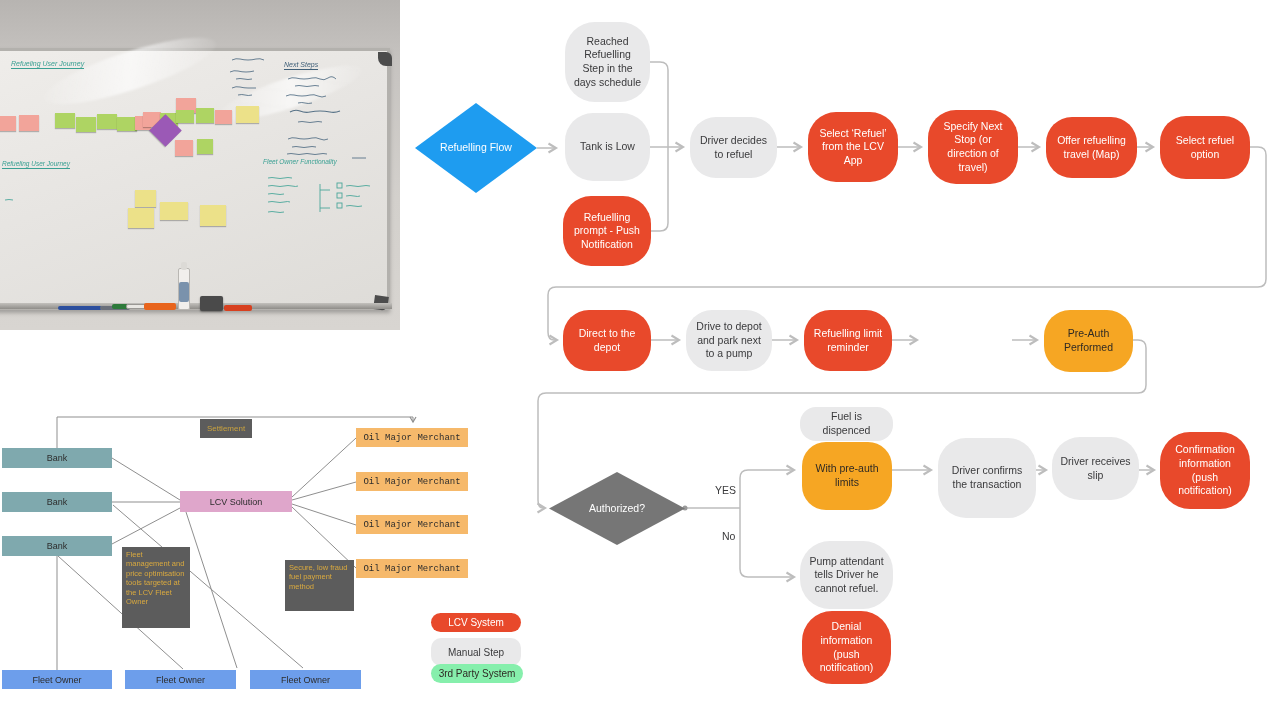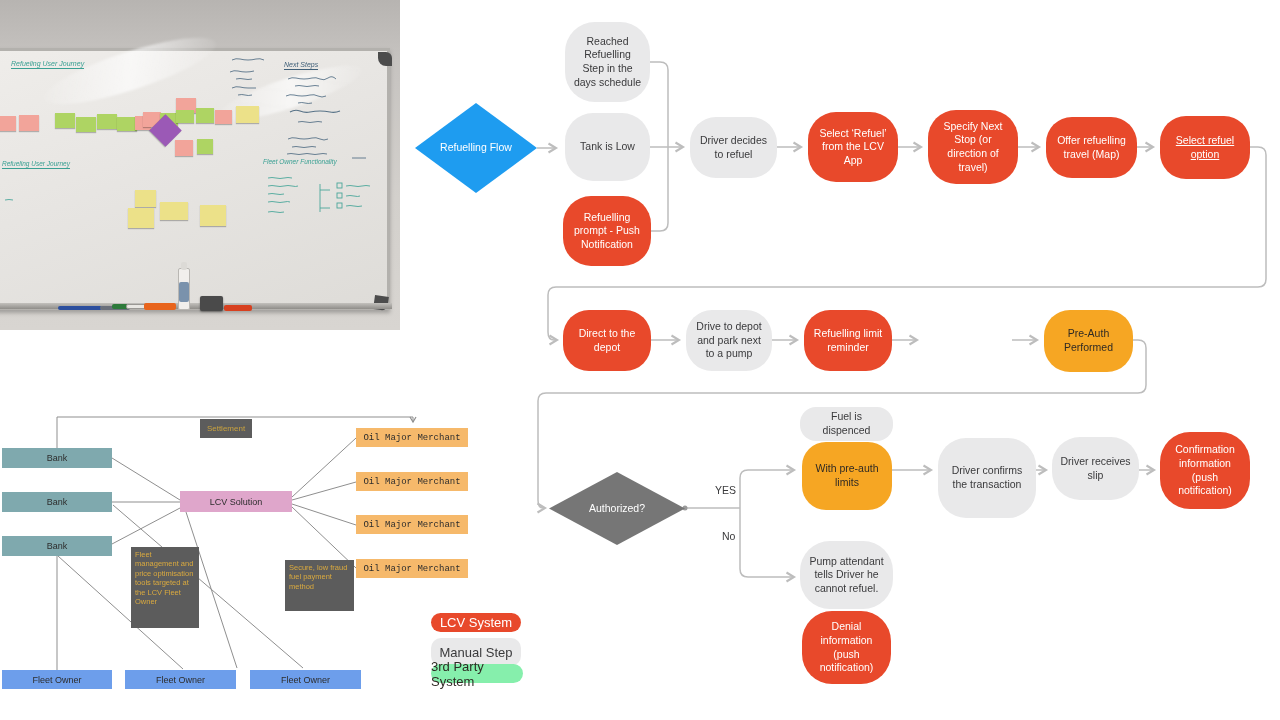--- a/index.html
+++ b/index.html
@@ -26,21 +26,21 @@
   .teal   { background:#7FA9AE; }
   .pink   { background:#DFA6CB; }
   .omm    { background:#F6B96B;font-family:Liberation Mono, monospace; }
   .fowner { background:#6D9EEB; }
   .darkbox{ background:#5C5C5C; color:#D9A93F; font-size:7.5px; text-align:left;
             align-items:flex-start; padding:3px 4px; line-height:1.25; }
   .settle { background:#5C5C5C; color:#C9A23E; font-size:8px; }
 
   
   .pill { position:absolute; z-index:2; display:flex; align-items:center; justify-content:center;
-          border-radius:10px; font-size:13px; }
+          border-radius:10px; font-size:10px; }
   .pill.red   { background:#E8492B; color:#fff; }
   .pill.gray  { background:#E9E9EA; color:#3a3a3c; }
   .pill.orange{ background:#86efac; color:#2f2a24; }
 
   
   #photo { position:absolute; left:0; top:0; width:400px; height:330px; z-index:3; overflow:hidden;
            background:linear-gradient(180deg,#b7b4b1 0%,#c6c3c0 18%,#d3d0cc 60%,#d8d5d1 100%); }
   #board { position:absolute; left:-14px; top:48px; width:404px; height:262px;
            background:linear-gradient(160deg,#efedea 0%,#e7e5e2 45%,#dedcd8 100%);
            border:3px solid #b3b1ad; border-left:none; box-shadow:0 3px 4px rgba(0,0,0,0.25); }
@@ -133,21 +133,21 @@
   </div>
   <div class="node lcv" style="left:808px;top:112px;width:90px;height:70px;border-radius:28px;">
     <span>Select ‘Refuel’ from the LCV App</span>
   </div>
   <div class="node lcv" style="left:928px;top:110px;width:90px;height:74px;border-radius:28px;">
     <span>Specify Next Stop (or direction of travel)</span>
   </div>
   <div class="node lcv" style="left:1046px;top:117px;width:91px;height:61px;border-radius:26px;">
     <span>Offer refuelling travel (Map)</span>
   </div>
-  <div class="node lcv" style="left:1160px;top:116px;width:90px;height:63px;border-radius:26px;text-decoration:underline;">
+  <div class="node lcv" style="left:1160px;top:116px;width:90px;height:63px;border-radius:26px;">
     <span>Select refuel option</span>
   </div>
 
   <div class="node lcv" style="left:563px;top:310px;width:88px;height:61px;border-radius:26px;">
     <span>Direct to the depot</span>
   </div>
   <div class="node manual" style="left:686px;top:310px;width:86px;height:61px;border-radius:26px;">
     <span>Drive to depot and park next to a pump</span>
   </div>
   <div class="node lcv" style="left:804px;top:310px;width:88px;height:61px;border-radius:26px;">
@@ -206,21 +206,21 @@
   </div>
   <div class="org-box omm" style="left:356px;top:472px;width:112px;height:19px;">
     <span>Oil Major Merchant</span>
   </div>
   <div class="org-box omm" style="left:356px;top:515px;width:112px;height:19px;">
     <span>Oil Major Merchant</span>
   </div>
   <div class="org-box omm" style="left:356px;top:559px;width:112px;height:19px;">
     <span>Oil Major Merchant</span>
   </div>
-  <div class="org-box darkbox" style="left:122px;top:547px;width:68px;height:81px;margin-left:9px;">
+  <div class="org-box darkbox" style="left:122px;top:547px;width:68px;height:81px;">
     <span>Fleet management and price optimisation tools targeted at the LCV Fleet Owner</span>
   </div>
   <div class="org-box darkbox" style="left:285px;top:560px;width:69px;height:51px;">
     <span>Secure, low fraud fuel payment method</span>
   </div>
   <div class="org-box fowner" style="left:2px;top:670px;width:110px;height:19px;">
     <span>Fleet Owner</span>
   </div>
   <div class="org-box fowner" style="left:125px;top:670px;width:111px;height:19px;">
     <span>Fleet Owner</span>

